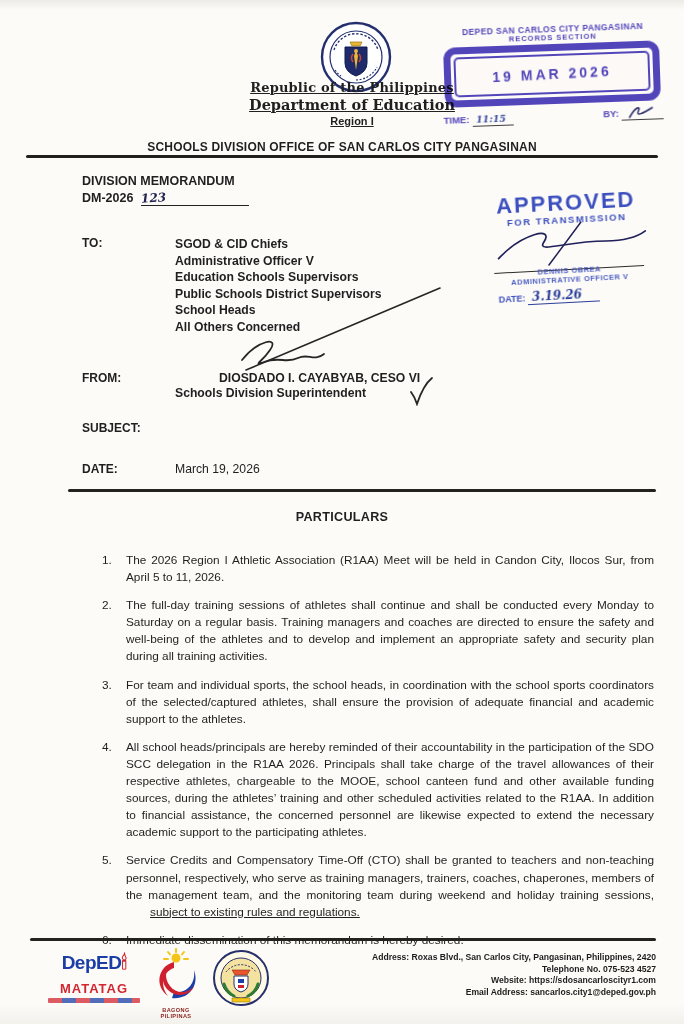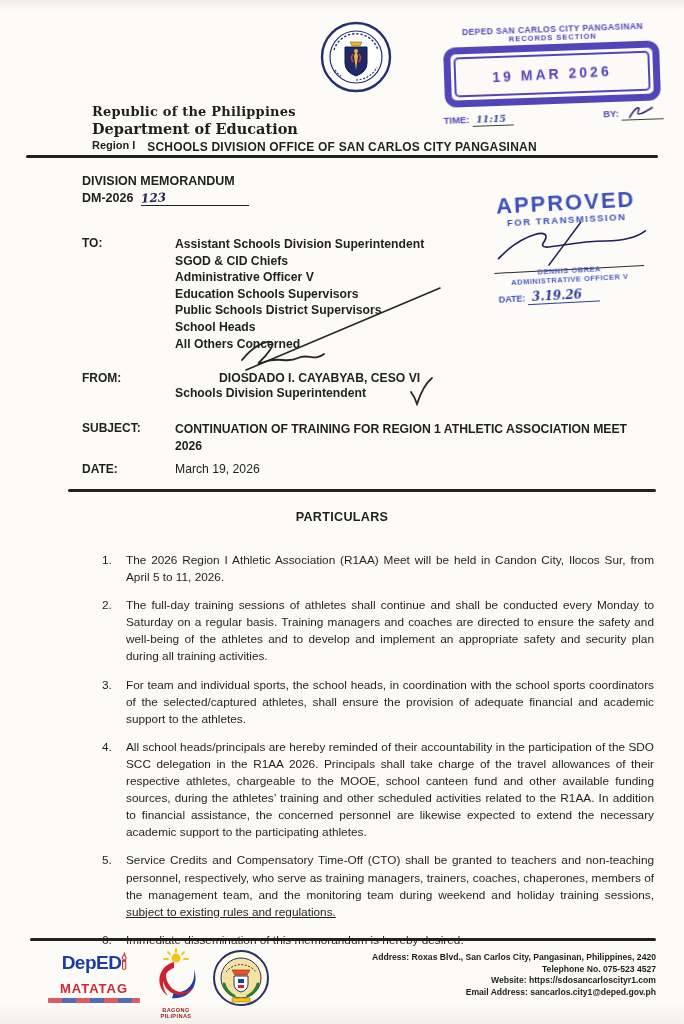--- a/index.html
+++ b/index.html
@@ -1,21 +1,21 @@
 <!DOCTYPE html>
 <html><head>
 <meta charset="utf-8">
 <style>
   html,body{margin:0;padding:0;}
   body{width:684px;height:1024px;background:#e9e7e2;font-family:"Liberation Sans",sans-serif;}
   #paper{position:relative;width:684px;height:1024px;background:linear-gradient(180deg,#edebe6 0px,#fcfbf8 10px,#fcfbf8 98%,#f3f1ec 100%);color:#1f1f1f;overflow:hidden;}
 
   
   .seal{position:absolute;left:320px;top:20px;width:72px;height:74px;}
-  .hdr{position:absolute;left:92px;top:104px;width:520px;}
+  .hdr{position:absolute;left:92px;top:80px;width:520px;text-align:center;text-decoration:underline;}
   .blackletter{font-family:"DejaVu Serif",serif;font-weight:bold;}
   .hdr-republic{font-size:13px;letter-spacing:.2px;}
   .hdr-dept{font-size:14.5px;margin-top:1px;}
   .hdr-region{font-size:11px;font-weight:bold;margin-top:2px;}
   .hdr-office{position:absolute;left:0;top:140px;width:684px;text-align:center;font-size:12px;font-weight:bold;letter-spacing:.2px;}
   .hdr-rule{position:absolute;left:26px;top:155px;width:632px;height:3px;background:#20201e;border-radius:2px;}
 
   
   .records-stamp{position:absolute;left:442px;top:24px;width:224px;color:#4a3cbd;transform:rotate(-2deg);text-align:center;mix-blend-mode:multiply;opacity:.95;filter:blur(.2px);}
   .rs-l1{font-size:8.5px;font-weight:bold;letter-spacing:.4px;white-space:nowrap;}
@@ -53,21 +53,21 @@
   .subj{font-weight:bold;width:482px;line-height:17px;}
   .sig-overlay{position:absolute;left:228px;top:278px;width:235px;height:100px;pointer-events:none;}
   .check{position:absolute;left:408px;top:376px;width:26px;height:30px;}
   .body-rule{position:absolute;left:68px;top:489px;width:588px;height:3px;background:#23221f;border-radius:2px;}
 
   
   .part-head{position:absolute;left:0;top:510px;width:684px;text-align:center;font-weight:bold;font-size:12.6px;letter-spacing:.3px;}
   .part-list{position:absolute;left:102px;top:552px;width:552px;margin:0;padding:0;list-style:none;counter-reset:pt;}
   .part-list li{counter-increment:pt;position:relative;padding-left:24px;margin-bottom:11px;font-size:11.8px;line-height:17.1px;text-align:justify;}
   .part-list li::before{content:counter(pt) ".";position:absolute;left:0;top:0;}
-  .ul-tail{text-decoration:underline;text-decoration-thickness:1px;}
+  .ul-tail{text-decoration:underline;text-decoration-thickness:1px;margin-left:24px;}
 
   
   .foot-rule{position:absolute;left:30px;top:938px;width:626px;height:3px;background:#23221f;border-radius:2px;}
   .logo-deped{position:absolute;left:48px;top:952px;width:92px;text-align:center;}
   .deped-word{font-size:19px;font-weight:700;color:#1a3da6;letter-spacing:-.5px;line-height:22px;}
   .deped-word .torch{color:#d22630;}
   .deped-matatag{font-size:13px;font-weight:700;color:#d22630;letter-spacing:1px;line-height:14px;margin-top:8px;}
   .deped-tag{margin-top:2px;height:5px;background:repeating-linear-gradient(90deg,#d22630 0 14px,#1a3da6 14px 28px);border-radius:1px;opacity:.75;}
   .logo-bp{position:absolute;left:146px;top:948px;width:60px;text-align:center;}
   .bp-text{font-size:5.6px;font-weight:800;color:#8c1d18;letter-spacing:.4px;margin-top:1px;}
@@ -145,21 +145,20 @@
     <div class="ap-name">DENNIS OBREA</div>
     <div class="ap-pos">ADMINISTRATIVE OFFICER V</div>
     <div class="ap-date">
       <span>DATE:</span>
       <span class="pen">3.19.26</span>
     </div>
   </div>
 
   <div class="flabel" style="top:236px">TO:</div>
   <div class="fbody to-list" style="top:236px">
-    <div>Assistant Schools Division Superintendent</div>
     <div>SGOD &amp; CID Chiefs</div>
     <div>Administrative Officer V</div>
     <div>Education Schools Supervisors</div>
     <div>Public Schools District Supervisors</div>
     <div>School Heads</div>
     <div>All Others Concerned</div>
   </div>
 
   <div class="flabel" style="top:371px">FROM:</div>
   <div class="fbody" style="top:371px">
@@ -169,21 +168,20 @@
 
   <svg class="sig-overlay" viewBox="0 0 235 100">
     <path d="M18 92 L212 10" fill="none" stroke="#262626" stroke-width="1.6" stroke-linecap="round"></path>
     <path d="M14 82 C30 62 52 58 42 72 C34 84 24 88 36 84 C52 78 58 86 70 80 C80 75 86 84 96 76" fill="none" stroke="#262626" stroke-width="1.8" stroke-linecap="round"></path>
   </svg>
   <svg class="check" viewBox="0 0 26 30">
     <path d="M3 16 C6 20 8 25 9 28 C13 16 19 6 24 2" fill="none" stroke="#262626" stroke-width="1.8" stroke-linecap="round"></path>
   </svg>
 
   <div class="flabel" style="top:421px">SUBJECT:</div>
-  <div class="fbody subj" style="top:421px">CONTINUATION OF TRAINING FOR REGION 1 ATHLETIC ASSOCIATION MEET 2026</div>
 
   <div class="flabel" style="top:462px">DATE:</div>
   <div class="fbody" style="top:462px">March 19, 2026</div>
 
   <div class="body-rule"></div>
 
   <div class="part-head">PARTICULARS</div>
   <ol class="part-list">
     <li><span>The 2026 Region I Athletic Association (R1AA) Meet will be held in Candon City, Ilocos Sur, from April 5 to 11, 2026.</span></li>
     <li><span>The full-day training sessions of athletes shall continue and shall be conducted every Monday to Saturday on a regular basis. Training managers and coaches are directed to ensure the safety and well-being of the athletes and to develop and implement an appropriate safety and security plan during all training activities.</span></li>

